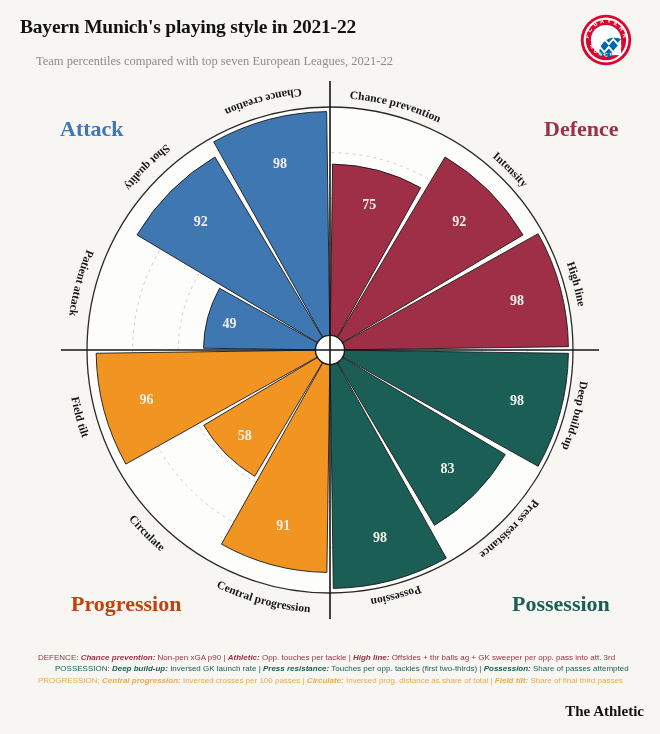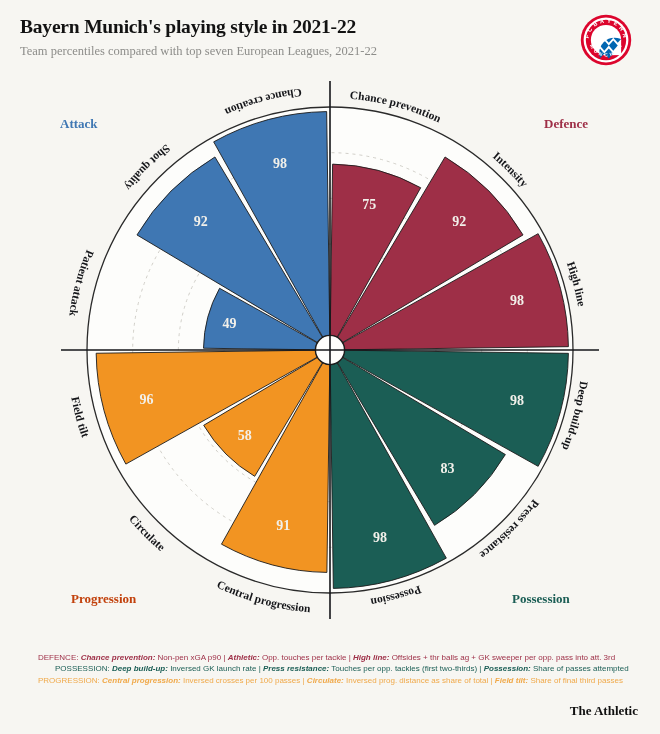--- a/index.html
+++ b/index.html
@@ -24,41 +24,41 @@
     font-weight: bold;
     font-size: 19.5px;
     letter-spacing: -0.2px;
     color: #121212;
     margin: 0 0 6px 0;
   }
   .subtitle {
     font-family: "Liberation Serif", serif;
     font-size: 12.5px;
     color: #8d8d8a;
-    margin: 0;
+    margin: 16px;
   }
   .logo {
     position: absolute;
     right: 26px;
     top: 12px;
     width: 56px;
     height: 56px;
   }
   .chart-wrap {
     position: absolute;
     left: 0;
     top: 78px;
     width: 660px;
     height: 560px;
   }
   .quad-label {
     position: absolute;
     font-family: "Liberation Serif", serif;
     font-weight: bold;
-    font-size: 13px;
+    font-size: 22px;
   }
   #ql-attack { left: 60px; top: 38px; color: #3f77b3; }
   #ql-defence { left: 536px; top: 38px; color: #9e2f47; margin-left: 8px; }
   #ql-progression { left: 71px; top: 513px; color: #c2410c; }
   #ql-possession { left: 512px; top: 513px; color: #1b5e55; }
   .footer {
     position: absolute;
     left: 38px;
     top: 652px;
     width: 600px;
@@ -69,25 +69,25 @@
     white-space: nowrap;
     font-family: "Liberation Sans", sans-serif;
   }
   .foot-line b { font-style: italic; font-weight: bold; }
   .fl-def { color: #9e2f47; }
   .fl-pos { color: #1b5e55; padding-left: 17px; }
   .fl-pro { color: #f0a94a; }
   .fl-att { color: #3f77b3; }
   .athletic {
     position: absolute;
-    right: 22px;
+    right: 16px;
     top: 703px;
     font-family: "Liberation Serif", serif;
     font-weight: bold;
-    font-size: 13px;
+    font-size: 15px;
     color: #111;
   }
   svg { display: block; }
   .petal-value {
     font-family: "Liberation Serif", serif;
     font-weight: bold;
     font-size: 14px;
     fill: #f2f0ea;
   }
   .spoke-label {

